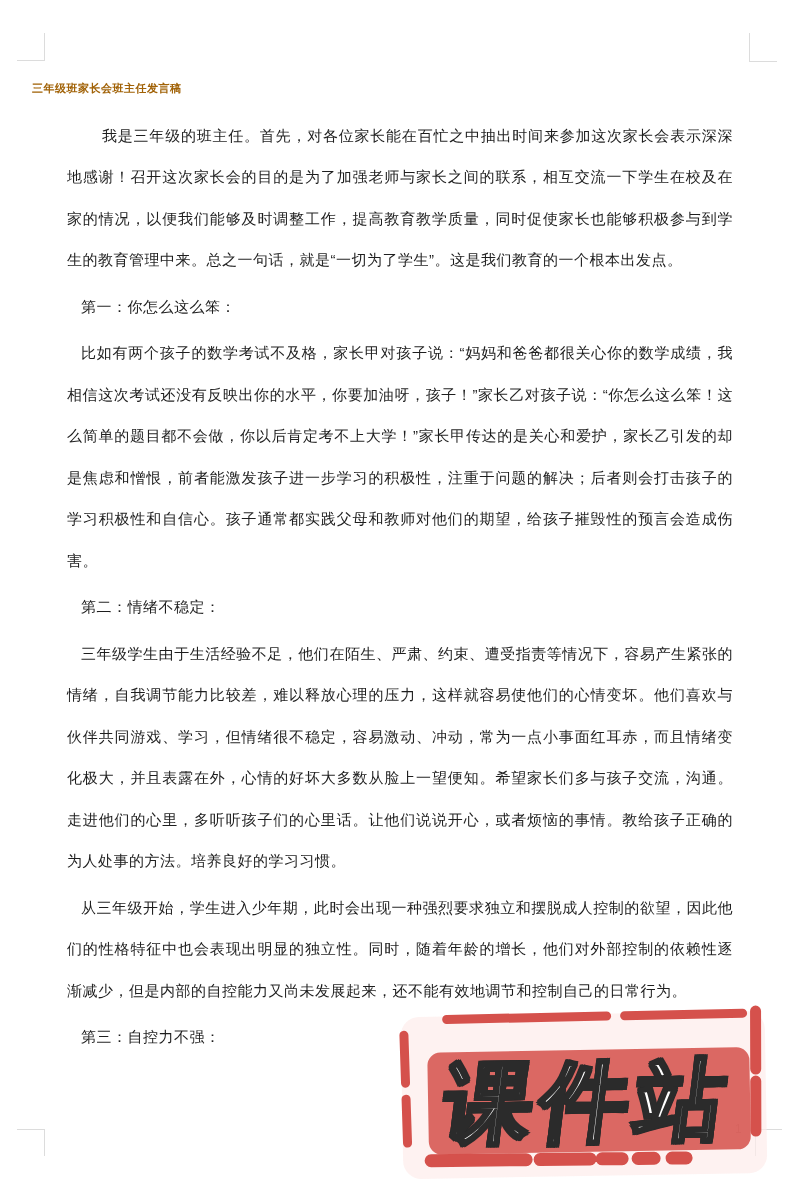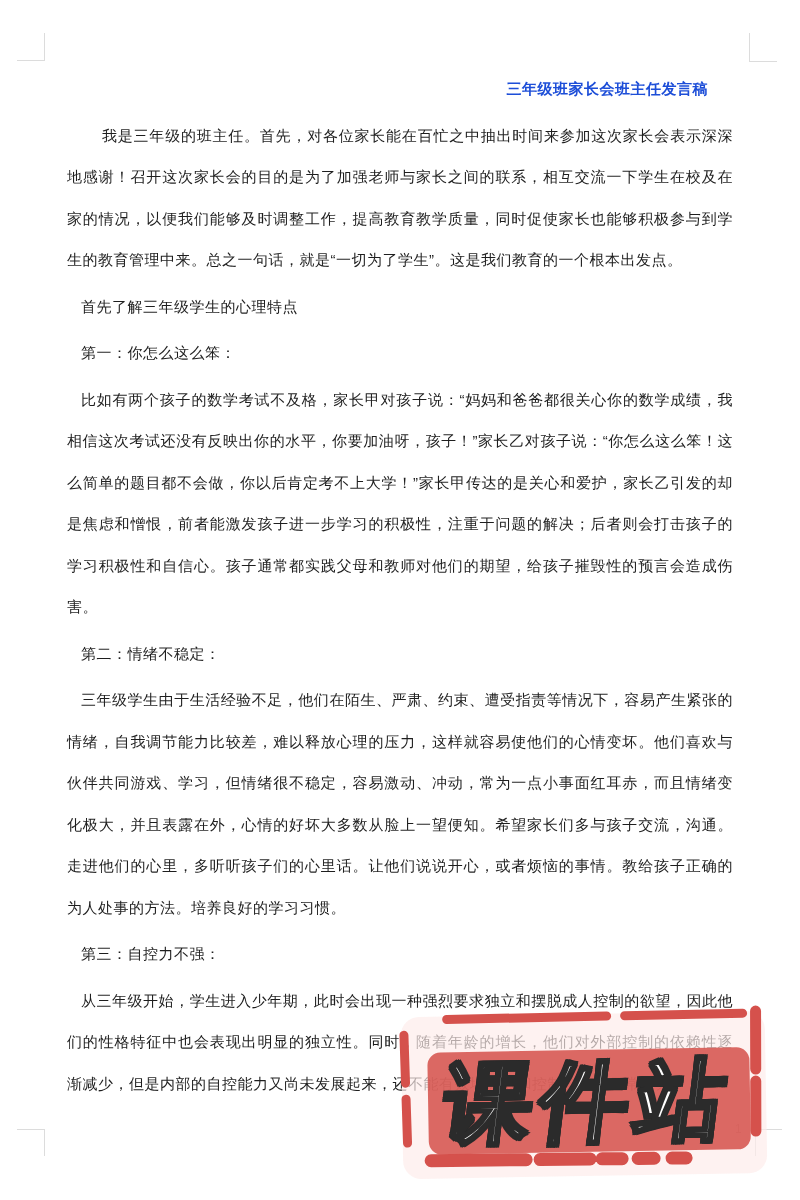--- a/index.html
+++ b/index.html
@@ -17,24 +17,24 @@
     left:62px; top:68px; width:676px;
     color:#1e1e1e;
     font-size:15px;
     line-height:41.5px;
     text-align:justify;
     letter-spacing:0.5px;
     z-index:1;
   }
   .doc-title {
     margin:0;
-    font-size:15px;
+    font-size:11px;
     font-weight:bold;
-    color:#1d4ed8;
-    text-align:right;
+    color:#a16207;
+    text-align:left;
     line-height:41.5px;
     transform:translateX(-30px);
   }
   .para { margin:5px; text-indent:14px; }
   .para.first { text-indent:35px; }
 
   
   .crop { position:absolute; z-index:1; }
   .crop-tl { left:17px;  top:33px;    width:27px; height:27px; border-right:1px solid #dcdcdc; border-bottom:1px solid #dcdcdc; }
   .crop-tr { left:749px; top:33px;    width:27px; height:28px; border-left:1px solid #dcdcdc;  border-bottom:1px solid #dcdcdc; }
@@ -96,27 +96,26 @@
 <div class="page">
 
   <div class="crop crop-tl"></div>
   <div class="crop crop-tr"></div>
   <div class="crop crop-bl"></div>
   <div class="crop crop-br"></div>
 
   <div class="content">
     <h1 class="doc-title">三年级班家长会班主任发言稿</h1>
     <p class="para first">我是三年级的班主任。首先，对各位家长能在百忙之中抽出时间来参加这次家长会表示深深地感谢！召开这次家长会的目的是为了加强老师与家长之间的联系，相互交流一下学生在校及在家的情况，以便我们能够及时调整工作，提高教育教学质量，同时促使家长也能够积极参与到学生的教育管理中来。总之一句话，就是“一切为了学生”。这是我们教育的一个根本出发点。</p>
-    <p class="para">首先了解三年级学生的心理特点</p>
     <p class="para">第一：你怎么这么笨：</p>
     <p class="para">比如有两个孩子的数学考试不及格，家长甲对孩子说：“妈妈和爸爸都很关心你的数学成绩，我相信这次考试还没有反映出你的水平，你要加油呀，孩子！”家长乙对孩子说：“你怎么这么笨！这么简单的题目都不会做，你以后肯定考不上大学！”家长甲传达的是关心和爱护，家长乙引发的却是焦虑和憎恨，前者能激发孩子进一步学习的积极性，注重于问题的解决；后者则会打击孩子的学习积极性和自信心。孩子通常都实践父母和教师对他们的期望，给孩子摧毁性的预言会造成伤害。</p>
     <p class="para">第二：情绪不稳定：</p>
     <p class="para">三年级学生由于生活经验不足，他们在陌生、严肃、约束、遭受指责等情况下，容易产生紧张的情绪，自我调节能力比较差，难以释放心理的压力，这样就容易使他们的心情变坏。他们喜欢与伙伴共同游戏、学习，但情绪很不稳定，容易激动、冲动，常为一点小事面红耳赤，而且情绪变化极大，并且表露在外，心情的好坏大多数从脸上一望便知。希望家长们多与孩子交流，沟通。走进他们的心里，多听听孩子们的心里话。让他们说说开心，或者烦恼的事情。教给孩子正确的为人处事的方法。培养良好的学习习惯。</p>
+    <p class="para">从三年级开始，学生进入少年期，此时会出现一种强烈要求独立和摆脱成人控制的欲望，因此他们的性格特征中也会表现出明显的独立性。同时，随着年龄的增长，他们对外部控制的依赖性逐渐减少，但是内部的自控能力又尚未发展起来，还不能有效地调节和控制自己的日常行为。</p>
     <p class="para">第三：自控力不强：</p>
-    <p class="para">从三年级开始，学生进入少年期，此时会出现一种强烈要求独立和摆脱成人控制的欲望，因此他们的性格特征中也会表现出明显的独立性。同时，随着年龄的增长，他们对外部控制的依赖性逐渐减少，但是内部的自控能力又尚未发展起来，还不能有效地调节和控制自己的日常行为。</p>
   </div>
 
   <div class="page-num">1</div>
 
   <div class="stamp">
     <div class="stamp-wash"></div>
     <svg class="stamp-border" width="380" height="182" viewBox="0 0 380 182">
 
       <path d="M52,13 L348,12" stroke="#d5514c" stroke-width="9" stroke-linecap="round" fill="none" stroke-dasharray="160 18 120"></path>
 

